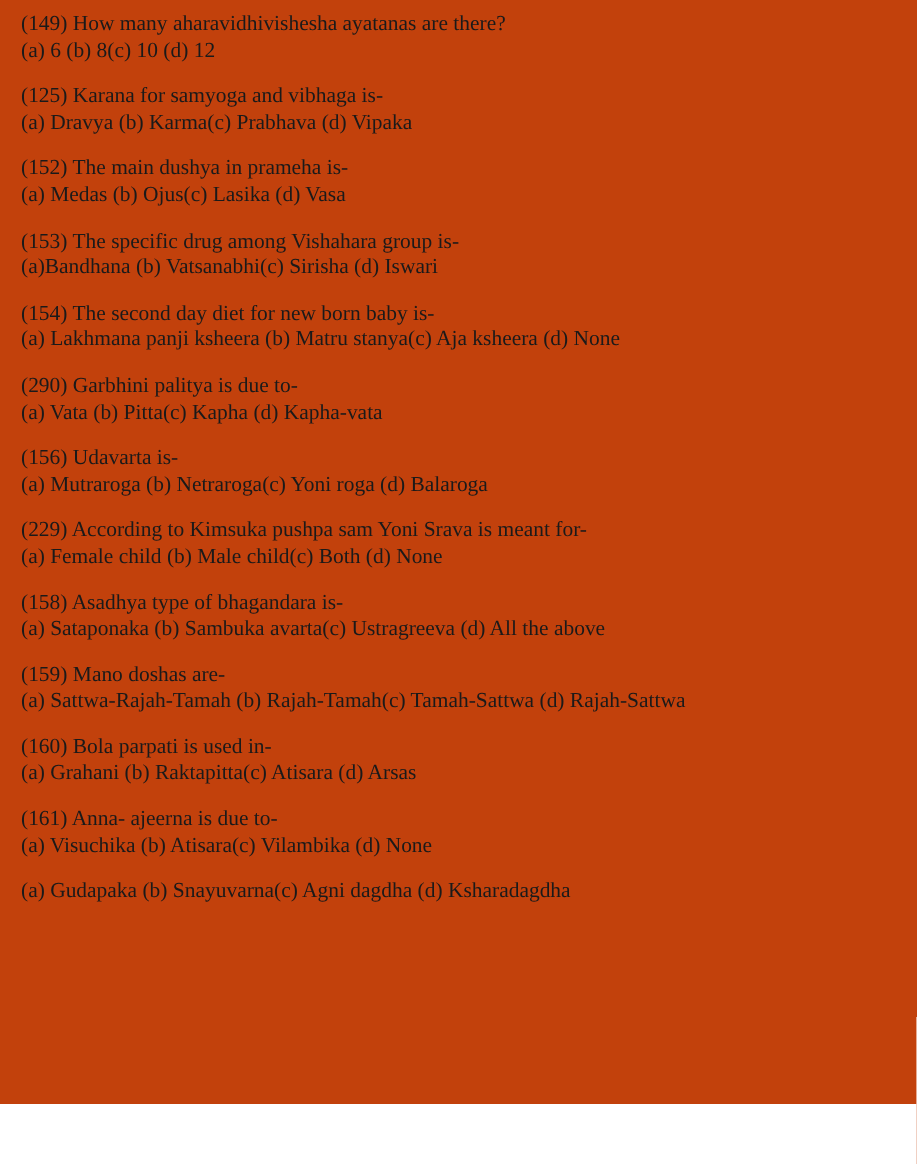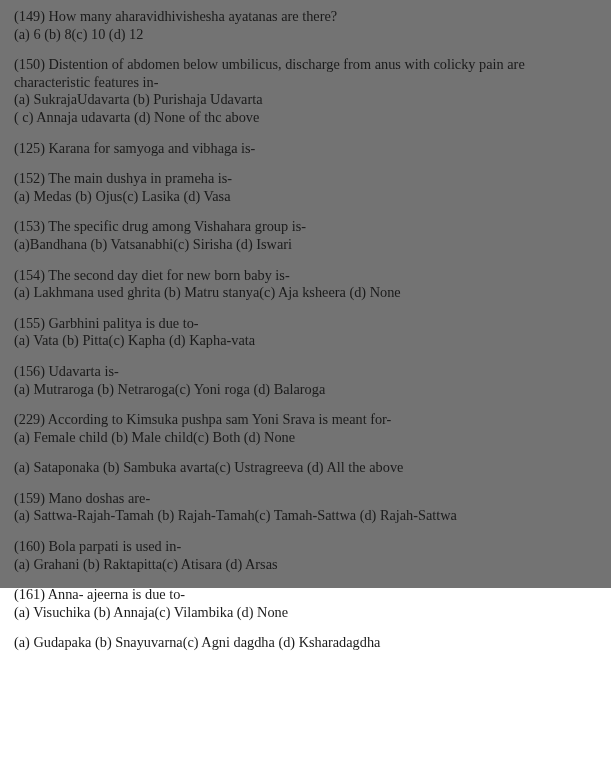--- a/index.html
+++ b/index.html
@@ -9,24 +9,24 @@
   }
   body {
     width: 611px;
     height: 776px;
     overflow: hidden;
     font-family: "Liberation Serif", serif;
     color: #1a1a1a;
   }
   #page {
     width: 611px;
-    height: 588px;
+    height: 736px;
     box-sizing: border-box;
     padding: 8px 14px 0 14px;
-    background: #737373;
+    background: #c2410c;
   }
   .qblock {
     margin: 0 0 13px 0;
   }
   .qstem {
     font-size: 14.3px;
     line-height: 17.6px;
   }
   .qopts {
     font-size: 14.3px;
@@ -40,76 +40,73 @@
 </head>
 <body>
 
 <div id="page">
 
   <div class="qblock">
     <div class="qstem">(149) How many aharavidhivishesha ayatanas are there?</div>
     <div class="qopts">(a) 6 (b) 8(c) 10 (d) 12</div>
   </div>
 
-  <div class="qblock">
-    <div class="qstem">(150) Distention of abdomen below umbilicus, discharge from anus with colicky pain are characteristic features in-</div>
-    <div class="qopts">(a) SukrajaUdavarta (b) Purishaja Udavarta</div>
-    <div class="qopts">( c) Annaja udavarta (d) None of thc above</div>
-  </div>
 
   <div class="qblock">
     <div class="qstem">(125) Karana for samyoga and vibhaga is-</div>
+    <div class="qopts">(a) Dravya (b) Karma(c) Prabhava (d) Vipaka</div>
   </div>
 
   <div class="qblock">
     <div class="qstem">(152) The main dushya in prameha is-</div>
     <div class="qopts">(a) Medas (b) Ojus(c) Lasika (d) Vasa</div>
   </div>
 
   <div class="qblock">
     <div class="qstem">(153) The specific drug among Vishahara group is-</div>
     <div class="qopts">(a)Bandhana (b) Vatsanabhi(c) Sirisha (d) Iswari</div>
   </div>
 
   <div class="qblock">
     <div class="qstem">(154) The second day diet for new born baby is-</div>
-    <div class="qopts">(a) Lakhmana used ghrita (b) Matru stanya(c) Aja ksheera (d) None</div>
+    <div class="qopts">(a) Lakhmana panji ksheera (b) Matru stanya(c) Aja ksheera (d) None</div>
   </div>
 
   <div class="qblock">
-    <div class="qstem">(155) Garbhini palitya is due to-</div>
+    <div class="qstem">(290) Garbhini palitya is due to-</div>
     <div class="qopts">(a) Vata (b) Pitta(c) Kapha (d) Kapha-vata</div>
   </div>
 
   <div class="qblock">
     <div class="qstem">(156) Udavarta is-</div>
     <div class="qopts">(a) Mutraroga (b) Netraroga(c) Yoni roga (d) Balaroga</div>
   </div>
 
   <div class="qblock">
     <div class="qstem">(229) According to Kimsuka pushpa sam Yoni Srava is meant for-</div>
     <div class="qopts">(a) Female child (b) Male child(c) Both (d) None</div>
   </div>
 
   <div class="qblock">
+    <div class="qstem">(158) Asadhya type of bhagandara is-</div>
     <div class="qopts">(a) Sataponaka (b) Sambuka avarta(c) Ustragreeva (d) All the above</div>
   </div>
 
   <div class="qblock">
     <div class="qstem">(159) Mano doshas are-</div>
     <div class="qopts">(a) Sattwa-Rajah-Tamah (b) Rajah-Tamah(c) Tamah-Sattwa (d) Rajah-Sattwa</div>
   </div>
 
   <div class="qblock">
     <div class="qstem">(160) Bola parpati is used in-</div>
     <div class="qopts">(a) Grahani (b) Raktapitta(c) Atisara (d) Arsas</div>
   </div>
 
   <div class="qblock">
     <div class="qstem">(161) Anna- ajeerna is due to-</div>
-    <div class="qopts">(a) Visuchika (b) Annaja(c) Vilambika (d) None</div>
+    <div class="qopts">(a) Visuchika (b) Atisara(c) Vilambika (d) None</div>
   </div>
 
   <div class="qblock">
     <div class="qopts">(a) Gudapaka (b) Snayuvarna(c) Agni dagdha (d) Ksharadagdha</div>
   </div>
 
 </div>
 
 </body></html>

